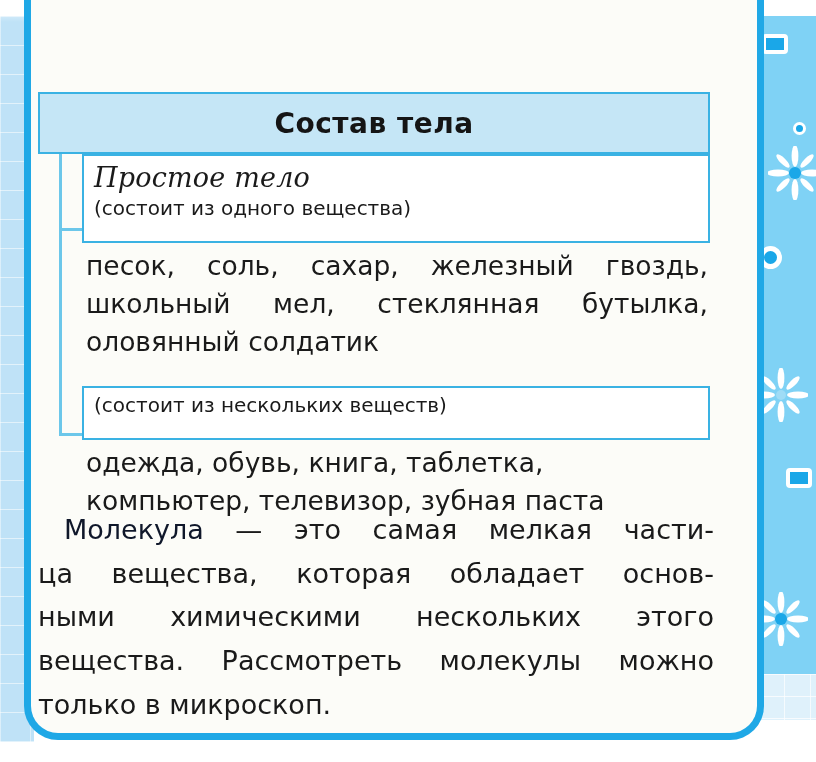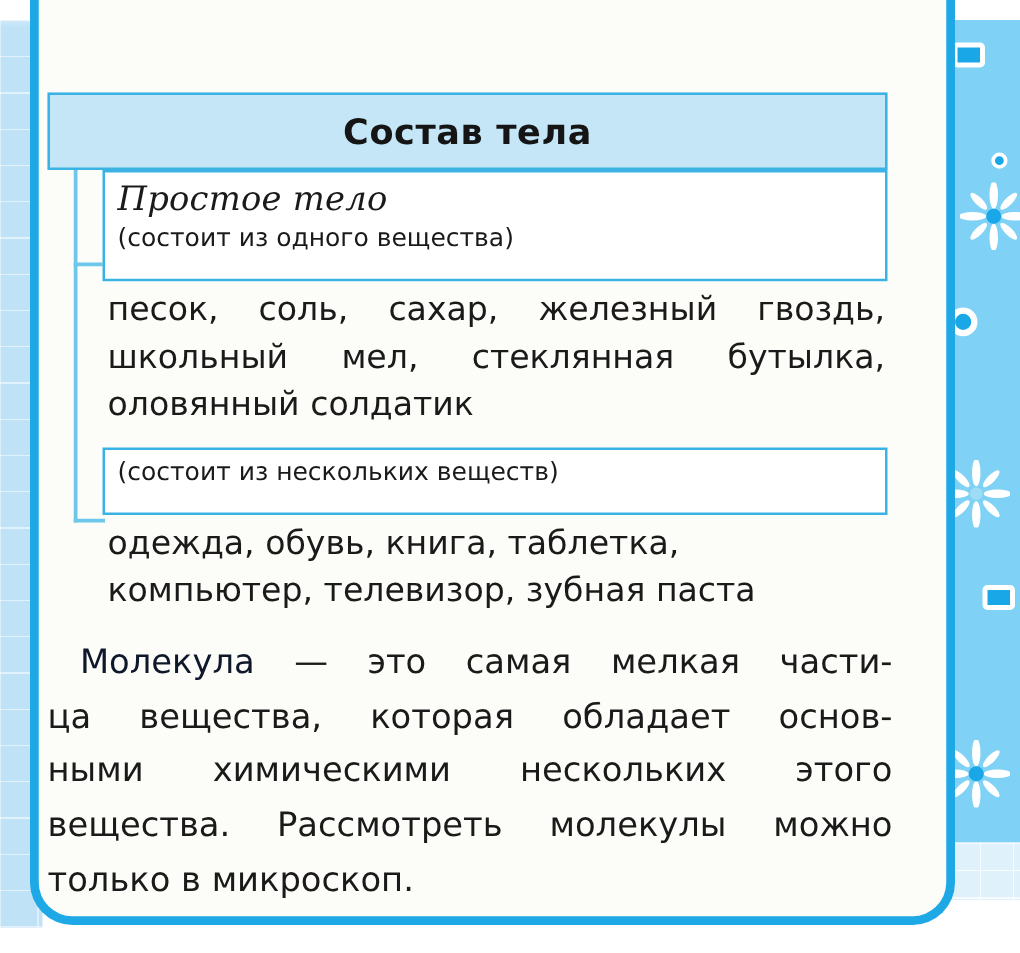--- a/index.html
+++ b/index.html
@@ -96,21 +96,21 @@
     position:absolute;
     left:24px; top:-40px;
     width:740px; height:780px;
     background:#fcfcf8;
     border:7px solid #1fa8e6;
     border-top:none;
     border-radius:0 0 34px 34px;
   }
 
   
-  .diagram { position:absolute; left:38px; top:74px; width:672px; }
+  .diagram { position:absolute; left:38px; top:92px; width:672px; }
 
   .head-box {
     position:relative;
     height:62px;
     background:#c5e6f6;
     border:2px solid #3ab2e3;
     display:flex; align-items:center; justify-content:center;
   }
   .head-box .title {
     font-family:"DejaVu Sans", sans-serif;
@@ -158,21 +158,21 @@
     font-size:20px;
     color:#1a1a1a;
     line-height:1.28;
   }
 
   .examples {
     font-family:"DejaVu Sans", sans-serif;
     font-size:26.5px;
     color:#1a1a1a;
     line-height:1.44;
-    padding:4px 2px 14px 4px;
+    padding:4px 2px 24px 4px;
     text-align:justify;
     text-align-last:left;
   }
   .examples .ln { display:block; }
   .examples .ln.j { text-align:justify; text-align-last:justify; }
 
   
   .para {
     position:absolute;
     left:38px; top:508px;

